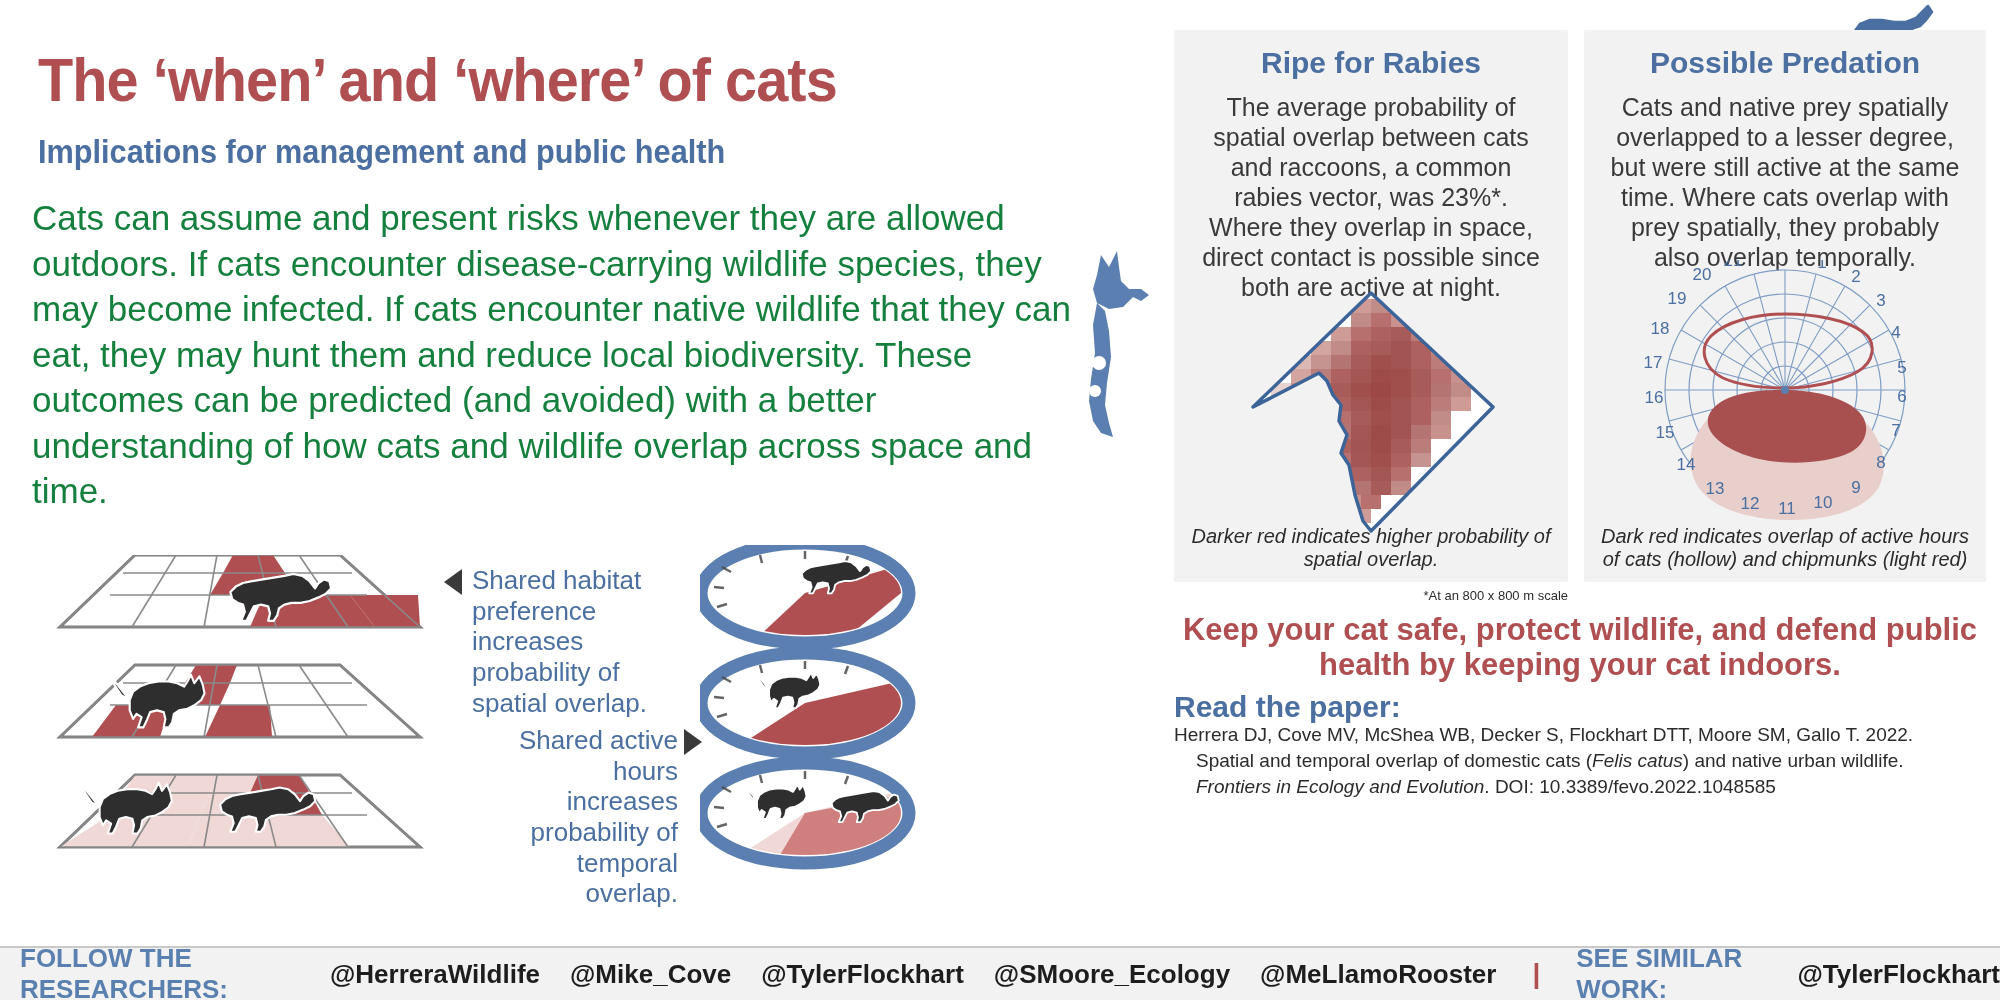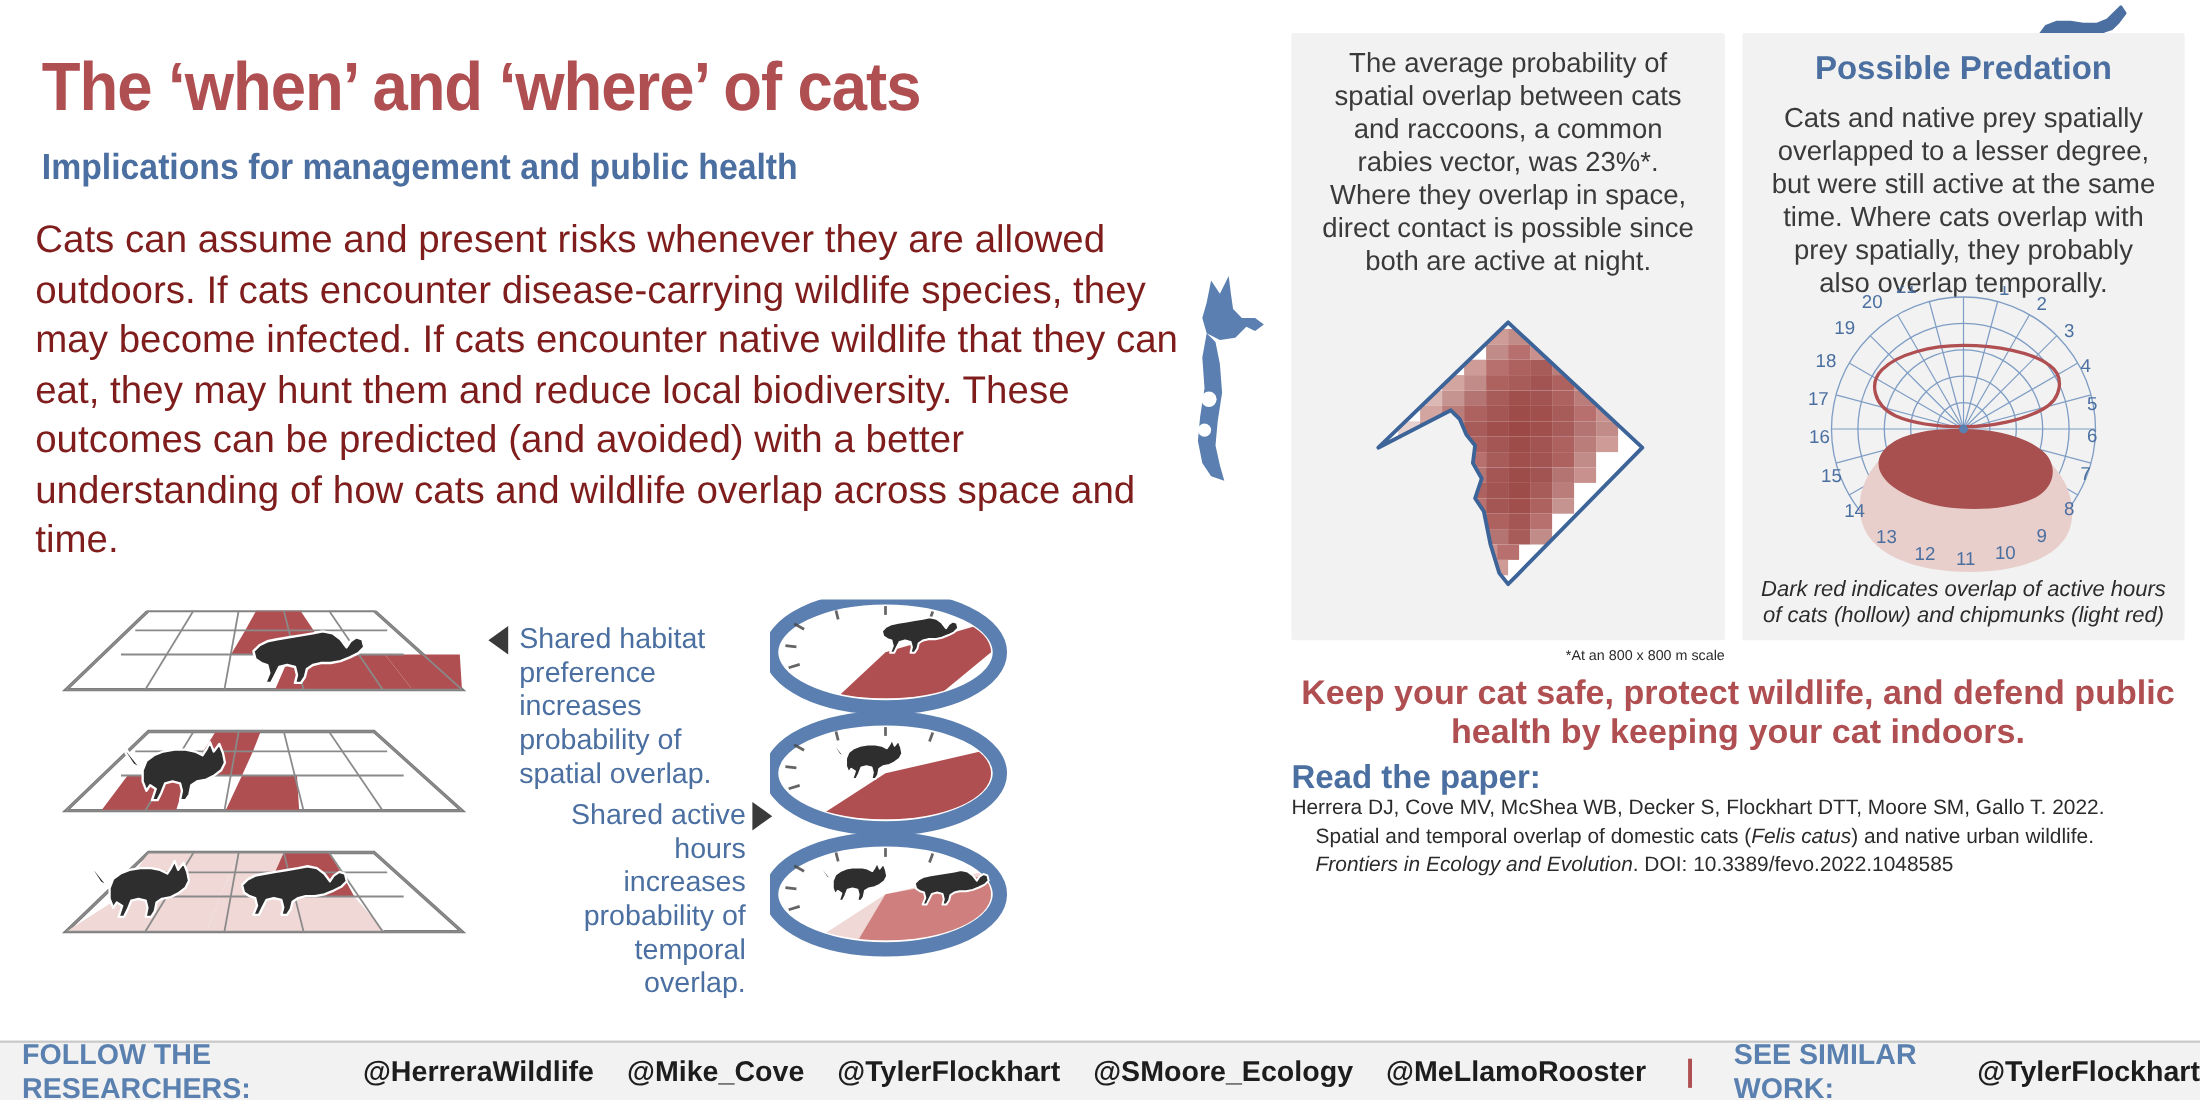--- a/index.html
+++ b/index.html
@@ -24,21 +24,21 @@
   }
   .subtitle {
     position: absolute; left: 38px; top: 118px;
     font-size: 33px; font-weight: bold;
     color: #4a6fa0;
     font-family: "Liberation Sans Narrow", "Liberation Sans", sans-serif;
     transform: scaleX(0.93); transform-origin: left center;
   }
   .body-text {
     position: absolute; left: 32px; top: 180px; width: 1060px;
-    font-size: 35px; line-height: 1.30; color: #7f1d1d;
+    font-size: 35px; line-height: 1.30; color: #15803d;
   }
 
   
   .diagram { position: absolute; left: 20px; top: 540px; width: 1120px; height: 400px; }
   .ann {
     position: absolute;
     color: #4a6fa0; font-size: 26px; line-height: 1.18;
   }
   .ann-spatial { left: 452px; top: 10px; width: 200px; text-align: left; }
   .ann-temporal { left: 478px; top: 170px; width: 180px; text-align: right; }
@@ -331,20 +331,21 @@
 
   <div class="right">
 
     <svg width="90" height="40" viewBox="0 0 90 40" style="position:absolute;left:690px;top:2px;">
       <path d="M4 30 L10 22 L20 18 L32 18 L44 20 L56 20 L66 16 L72 10 L78 4 L82 10 L76 18 L70 24
                L58 28 L46 30 L34 32 L22 34 L10 36 Z
                M14 34 L16 40 M30 34 L32 40 M48 32 L50 38 M62 28 L64 34" fill="#4a6fa0" stroke="#4a6fa0" stroke-width="2.5" stroke-linejoin="round"></path>
     </svg>
 
     <div class="card card-a">
+      <div class="card-title">Ripe for Rabies</div>
       <div class="card-body">The average probability of spatial overlap between cats and raccoons, a common rabies vector, was 23%*. Where they overlap in space, direct contact is possible since both are active at night.</div>
 
       <svg width="280" height="255" viewBox="0 0 280 255" style="position:absolute;left:57px;top:255px;">
         <defs>
           <clipPath id="dcclip">
             <path d="M140 8 L262 122 L148 238 L140 246 L132 236 L124 210 L118 180 L110 168 L116 150
                      L108 136 L110 120 L102 110 L96 96 L88 88 L22 122 Z"></path>
           </clipPath>
         </defs>
         <g clip-path="url(#dcclip)">
@@ -447,20 +448,21 @@
             <rect x="160" y="196" width="20" height="14" fill="#c18c88"></rect>
             <rect x="110" y="210" width="20" height="14" fill="#c8918d"></rect>
             <rect x="130" y="210" width="20" height="14" fill="#b7706d"></rect>
             <rect x="120" y="224" width="20" height="14" fill="#cf9b97"></rect>
           </g>
         </g>
         <path d="M140 8 L262 122 L148 238 L140 246 L132 236 L124 210 L118 180 L110 168 L116 150
                  L108 136 L110 120 L102 110 L96 96 L88 88 L22 122 Z" fill="none" stroke="#3d6499" stroke-width="3.5" stroke-linejoin="round"></path>
       </svg>
 
+      <div class="card-caption">Darker red indicates higher probability of spatial overlap.</div>
     </div>
 
     <div class="card card-b">
       <div class="card-title">Possible Predation</div>
       <div class="card-body">Cats and native prey spatially overlapped to a lesser degree, but were still active at the same time. Where cats overlap with prey spatially, they probably also overlap temporally.</div>
 
       <svg width="330" height="260" viewBox="0 0 330 260" style="position:absolute;left:36px;top:230px;">
         <g transform="translate(165,130)">
 
           <g fill="none" stroke="#7f9dc4" stroke-width="1.2">

